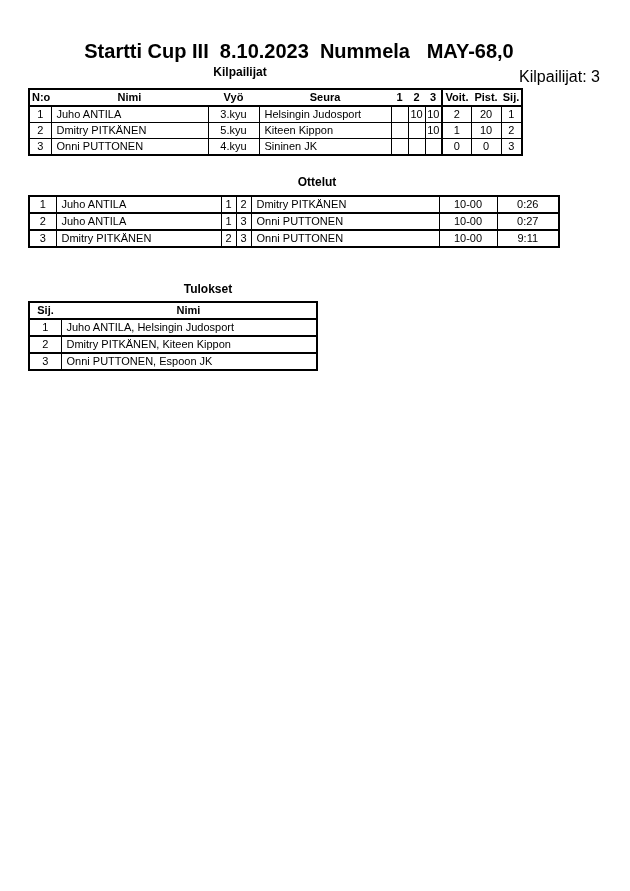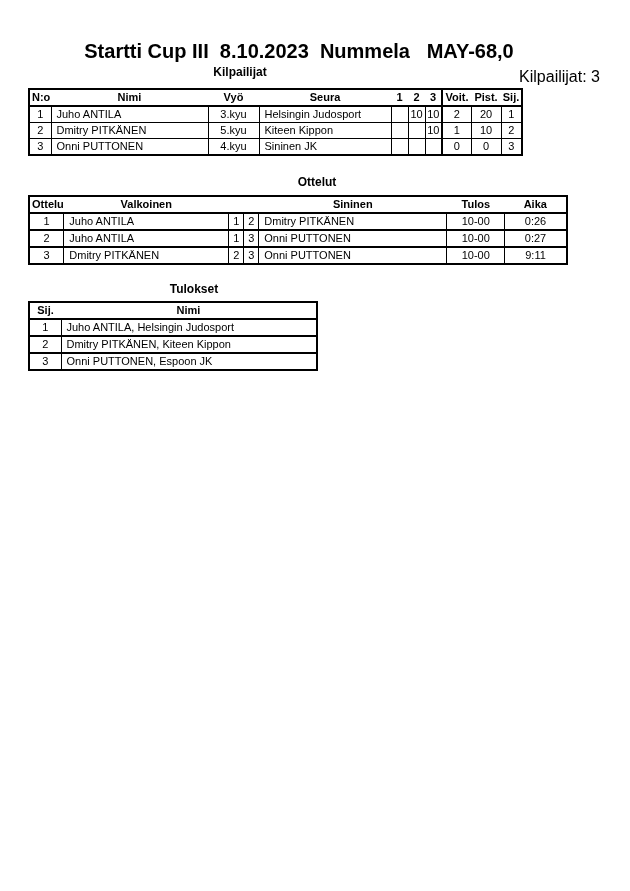--- a/index.html
+++ b/index.html
@@ -23,21 +23,21 @@
     white-space: pre;
   }
   .cap {
     position: absolute;
     font-size: 12px;
     font-weight: bold;
     margin-left: 16px;
   }
   .cap1 { top: 65px; left: 144px; width: 160px; text-align: center; }
   .cap2 { top: 175px; left: 0; width: 602px; text-align: center; }
-  .cap3 { top: 282px; left: 2px; width: 352px; text-align: center; }
+  .cap3 { top: 282px; left: 16px; width: 352px; text-align: center; }
   .count {
     position: absolute;
     top: 68px;
     right: 30px;
     font-size: 16px;
     font-weight: normal;
   }
   table {
     position: absolute;
     border-collapse: collapse;
@@ -156,29 +156,20 @@
     <colgroup>
       <col style="width:27px">
         <col style="width:165px">
         <col style="width:15px">
         <col style="width:15px">
       <col style="width:188px">
         <col style="width:58px">
         <col style="width:62px">
     </colgroup>
     <tbody>
-        <tr>
-      <th class="hl">Ottelu</th>
-      <th>Valkoinen</th>
-      <th></th>
-      <th></th>
-      <th>Sininen</th>
-      <th>Tulos</th>
-      <th>Aika</th>
-    </tr>
     <tr>
       <td>1</td>
       <td class="l">Juho ANTILA</td>
       <td>1</td>
       <td>2</td>
       <td class="l">Dmitry PITKÄNEN</td>
       <td>10-00</td>
       <td>0:26</td>
     </tr>
     <tr>

